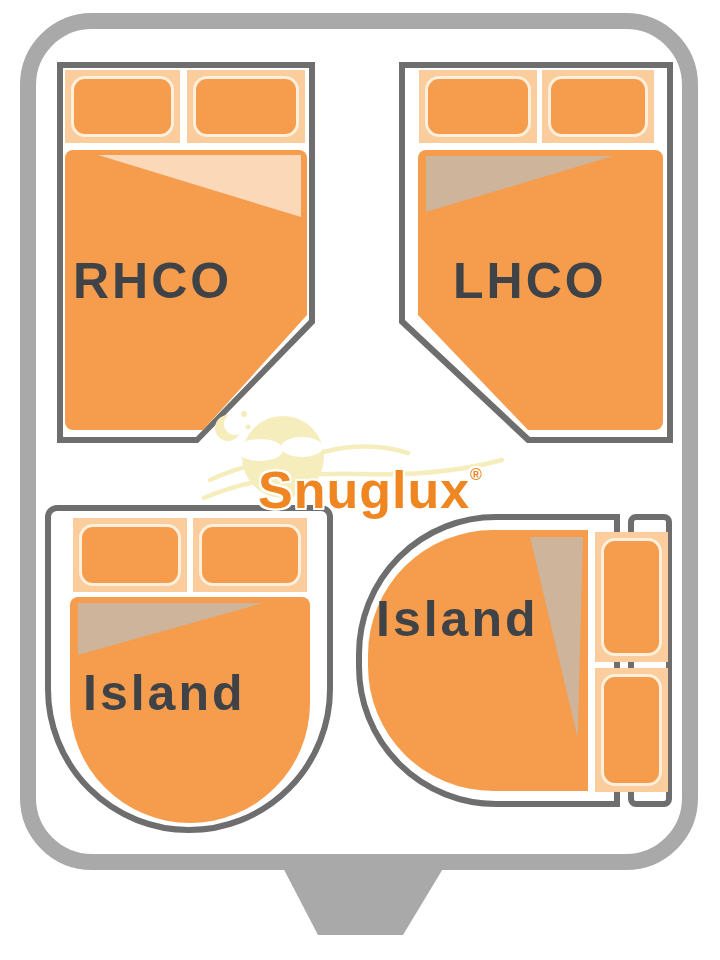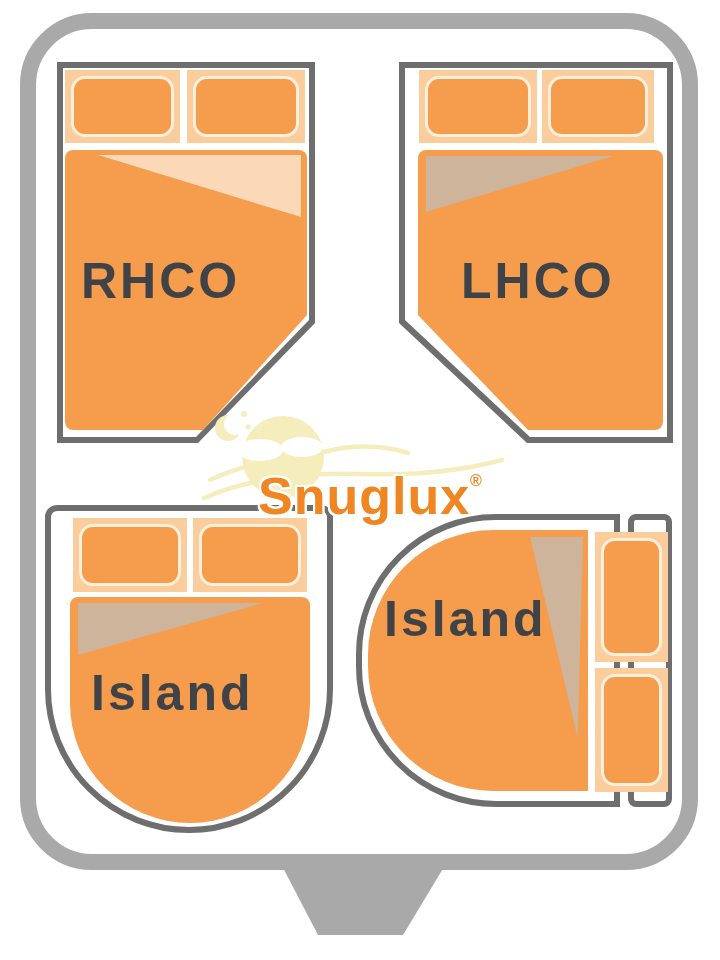--- a/index.html
+++ b/index.html
@@ -11,21 +11,21 @@
          border:16px solid var(--frame-gray);border-radius:72px;box-sizing:border-box;}
   .tail{position:absolute;left:280px;top:862px;width:167px;height:73px;background:var(--frame-gray);
         clip-path:polygon(0 0,167px 0,123px 73px,38px 73px);}
 
   
   .abs{position:absolute;}
   .pblock{position:absolute;background:var(--pillow-bg);}
   .pillow{position:absolute;left:6px;top:6px;right:6px;bottom:6px;background:var(--orange);
           border:3px solid var(--pillow-border);border-radius:14px;}
   .bed-label{position:absolute;font-weight:bold;font-size:50px;line-height:50px;
-             color:var(--label-text);letter-spacing:3px;white-space:nowrap;margin-left:8px;}
+             color:var(--label-text);letter-spacing:3px;white-space:nowrap;}
 
   
   .rhco{left:57px;top:62px;width:258px;height:381px;background:var(--outline-gray);
         clip-path:polygon(0 0,258px 0,258px 261px,141px 381px,0 381px);}
   .rhco-white{left:6px;top:6px;width:246px;height:369px;background:#fff;
         clip-path:polygon(0 0,246px 0,246px 252px,133px 369px,0 369px);}
   .rhco-mattress{left:8px;top:88px;width:242px;height:280px;background:var(--orange);
         border-radius:8px;clip-path:polygon(0 0,242px 0,242px 165px,138px 280px,0 280px);}
   .rhco-sheet{left:33px;top:5px;width:203px;height:62px;background:var(--sheet-light);
         clip-path:polygon(0 0,100% 0,100% 100%);}
@@ -55,21 +55,21 @@
   .xv-bracket{left:628px;top:514px;width:44px;height:293px;border:6px solid var(--outline-gray);
         border-radius:8px;box-sizing:border-box;}
   .xv-mattress{left:368px;top:530px;width:220px;height:261px;background:var(--orange);
         border-radius:125px 0 0 125px;}
   .xv-sheet{left:162px;top:7px;width:53px;height:201px;background:var(--sheet-tan);
         clip-path:polygon(0 0,100% 0,90% 100%);}
   .xv-label{left:376px;top:583px;line-height:72px;}
 
   
   .logo-art{position:absolute;left:200px;top:400px;width:320px;height:110px;}
-  .wordmark{position:absolute;left:258px;top:447px;font-weight:bold;font-size:52px;line-height:68px;
+  .wordmark{position:absolute;left:258px;top:447px;font-weight:bold;font-size:52px;line-height:56px;
         color:var(--logo-orange);letter-spacing:1px;white-space:nowrap;
         text-shadow:2px 0 0 #fff,-2px 0 0 #fff,0 2px 0 #fff,0 -2px 0 #fff,
                     2px 2px 0 #fff,-2px -2px 0 #fff,2px -2px 0 #fff,-2px 2px 0 #fff;}
   .wordmark sup{font-size:16px;letter-spacing:0;vertical-align:28px;}
 </style>
 </head>
 <body>
 
 <div class="canvas">
 

